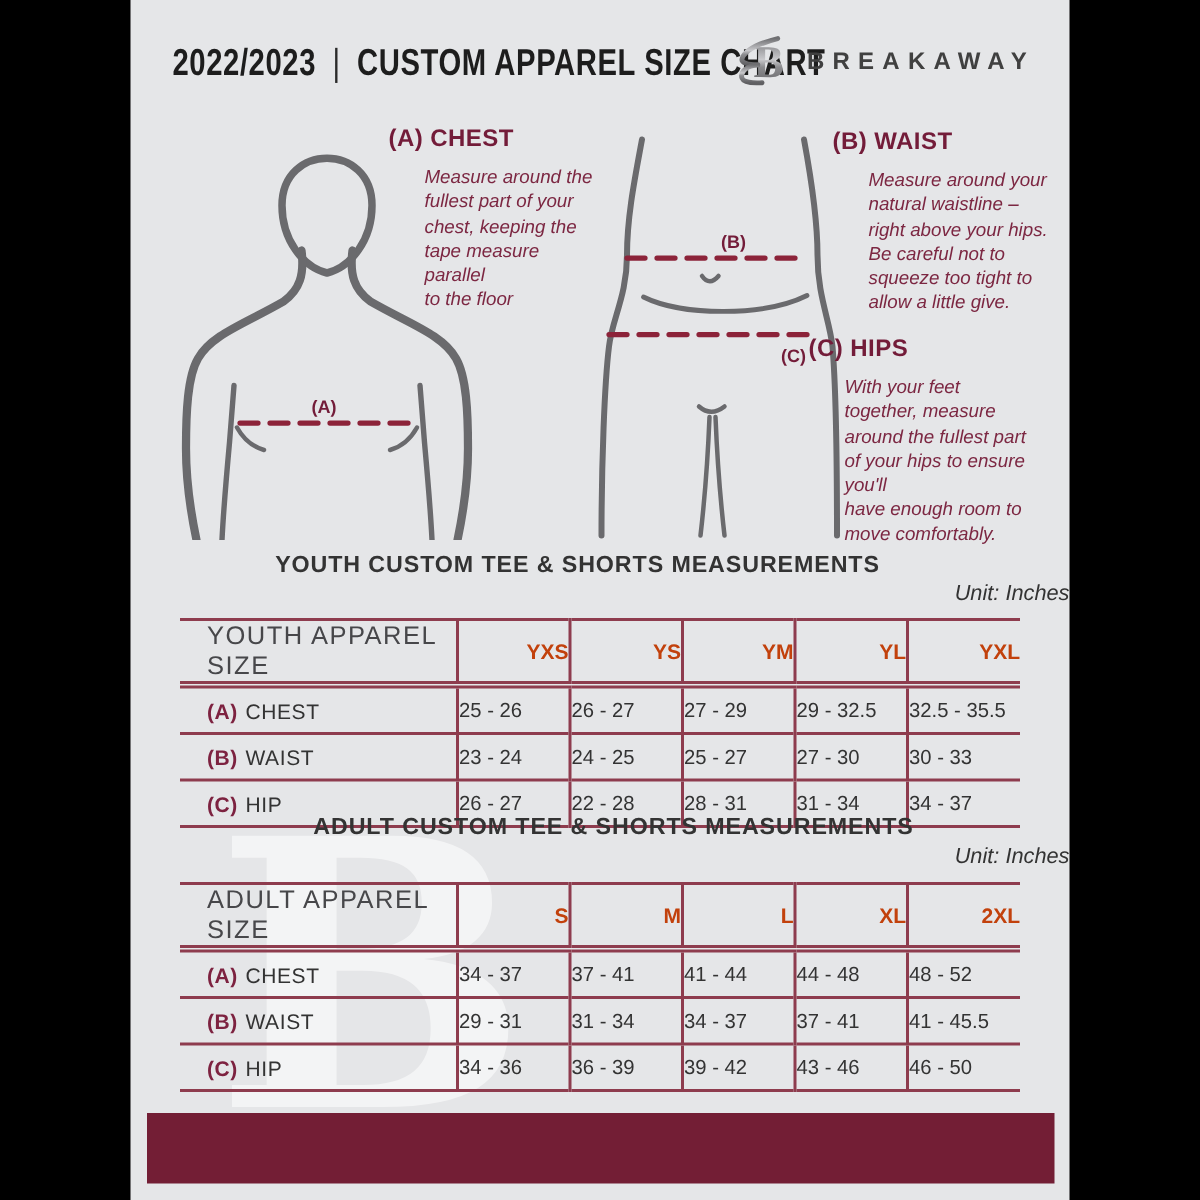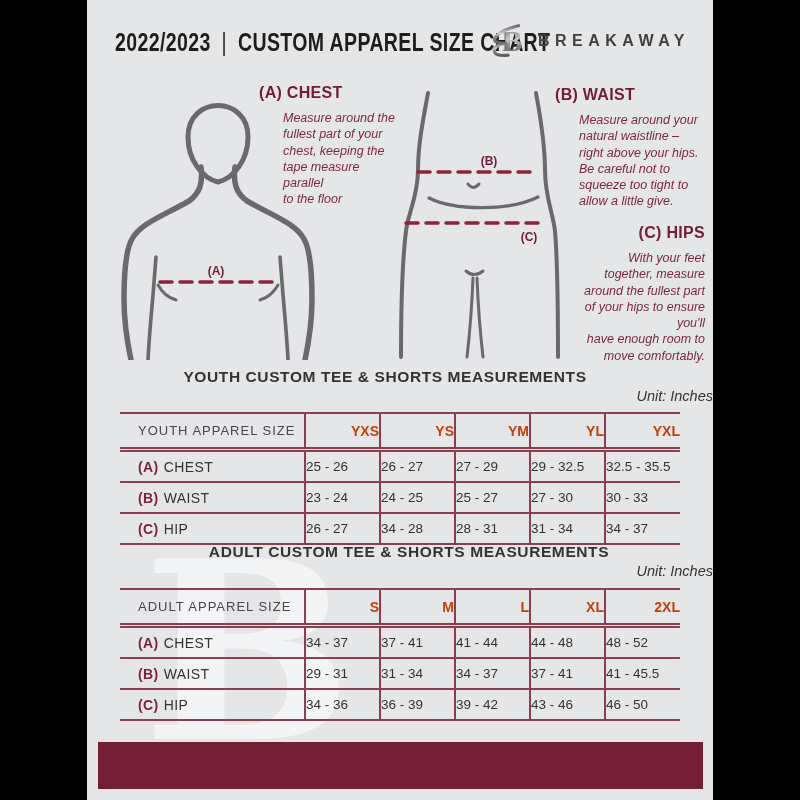--- a/index.html
+++ b/index.html
@@ -20,21 +20,21 @@
   .brand { position:absolute; right:23px; top:20px; z-index:1; display:flex; align-items:center; gap:10px; }
   .brand-name { font-size:16px; font-weight:700; letter-spacing:5.5px; color:#404040; }
 
   
   .fig { position:absolute; z-index:1; }
   .fig-upper { left:30px; top:85px; }
   .fig-lower { left:308px; top:85px; }
   .guide-block { position:absolute; z-index:1; }
   .guide-chest { left:172px; top:84px;  width:142px; }
   .guide-waist { left:468px; top:86px;  width:150px; }
-  .guide-hips  { left:468px; top:224px; width:150px;text-align:right; }
+  .guide-hips  { left:452px; top:224px; width:150px; }
   .guide-heading { font-size:16px; font-weight:700; color:#731c39; letter-spacing:0.3px; }
   .guide-desc { margin-top:8px; font-size:12.5px; font-style:italic; color:#7c2742;
     line-height:1.3; white-space:pre-line;margin-left:24px; }
   .marker-label { font-family:"Liberation Sans", sans-serif; font-size:12px; font-weight:700; fill:#731c39; }
 
   
   .section-title { position:absolute; left:0; width:596px; z-index:1; text-align:center;
     font-size:15.5px; font-weight:700; color:#333; letter-spacing:0.6px; }
   .section-unit  { position:absolute; left:0; width:626px; z-index:1; text-align:right;
     font-size:14.5px; font-style:italic; color:#333; }
@@ -44,21 +44,21 @@
   
   .size-table { position:absolute; left:33px; width:560px; z-index:1;
     border-collapse:collapse; table-layout:fixed;
     border-top:2px solid #8e3c4e; border-bottom:2px solid #8e3c4e; }
   .youth-table { top:412px; }
   .adult-table { top:588px; }
   .size-table col.c-label { width:185px; }
   .size-table col.c-size  { width:75px; }
   .size-table th { height:33px; border-bottom:5px double #8e3c4e; font-weight:700;
     font-size:14px; color:#c2410c; text-align:right; padding:0; }
-  .size-table th.label-head { font-weight:400; font-size:13px; color:#47474a;
+  .size-table th.label-head { font-weight:400; font-size:17px; color:#47474a;
     letter-spacing:1px; text-align:left; padding-left:18px; }
   .size-table td { height:29px; border-top:2px solid #8e3c4e; font-size:13.5px;
     color:#333; padding:0; }
   .size-table td.row-label { text-align:left; padding-left:18px; font-size:14px; letter-spacing:0.4px; }
   .size-table th + th, .size-table td + td { border-left:2px solid #8e3c4e; }
   .row-prefix { color:#7d2240; font-weight:700; margin-right:5px; }
 
   
   .footer-bar { position:absolute; left:11px; top:742px; width:605px; height:47px;
     background:#731e35; z-index:2; }
@@ -186,21 +186,21 @@
           <td class="row-label"><span class="row-prefix">(B)</span><span>WAIST</span></td>
           <td>23 - 24</td>
           <td>24 - 25</td>
           <td>25 - 27</td>
           <td>27 - 30</td>
           <td>30 - 33</td>
         </tr>
         <tr>
           <td class="row-label"><span class="row-prefix">(C)</span><span>HIP</span></td>
           <td>26 - 27</td>
-          <td>34 - 28</td>
+          <td>22 - 28</td>
           <td>28 - 31</td>
           <td>31 - 34</td>
           <td>34 - 37</td>
         </tr>
       </tbody>
     </table>
 
     <div class="section-title adult-title">ADULT CUSTOM TEE &amp; SHORTS MEASUREMENTS</div>
     <div class="section-unit adult-unit">Unit: Inches</div>
 

